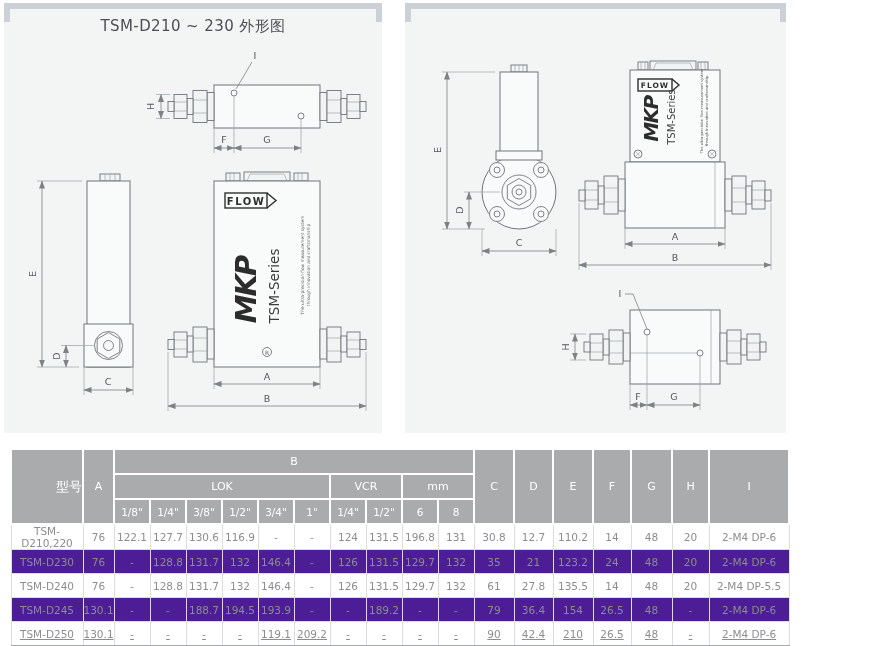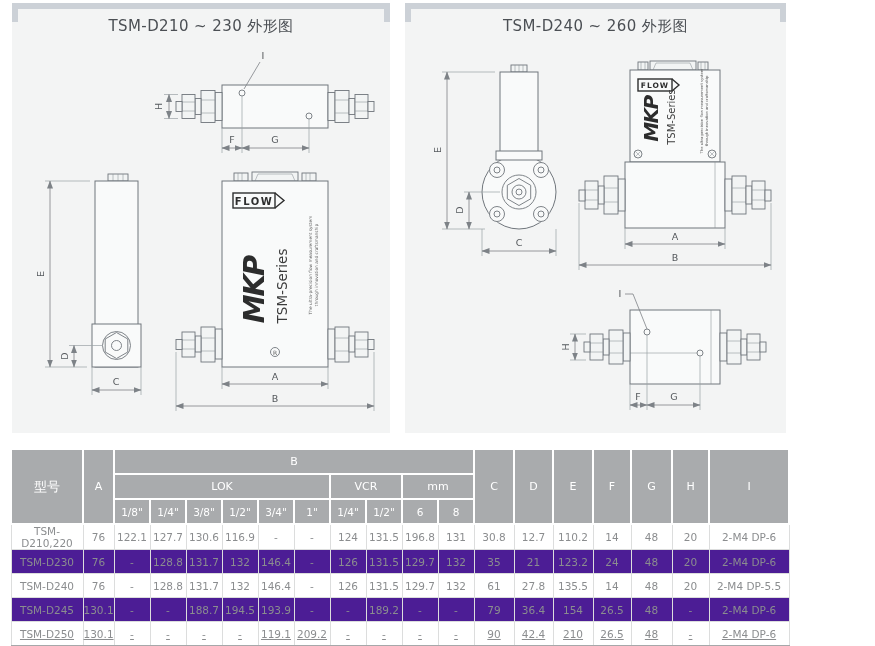--- a/index.html
+++ b/index.html
@@ -1,21 +1,21 @@
 <!DOCTYPE html>
 <html><head>
 <meta charset="utf-8">
 <style>
   * { margin:0; padding:0; box-sizing:border-box; }
   body {
     width:875px; height:646px; background:#ffffff; position:relative;
     font-family:"DejaVu Sans","Liberation Sans",sans-serif; overflow:hidden;
   }
   .panel { position:absolute; top:3px; height:430px; background:#f3f4f4; }
-  .panel-left  { left:12px;  width:378px; }
+  .panel-left  { left:4px;  width:378px; }
   .panel-right { left:405px; width:381px; }
   .panel-bar { position:absolute; top:0; left:0; right:0; height:6px; background:#ccd1d7; }
   .corner-tab { position:absolute; top:0; width:6px; height:19px; background:#ccd1d7; }
   .corner-tab.l { left:0; } .corner-tab.r { right:0; }
   .panel-title {
     position:absolute; top:14px; left:0; right:0; text-align:center;
     font-size:15px; color:#4b4f54; letter-spacing:0.4px;
   }
   .panel svg { position:absolute; top:0; left:0; }
 
@@ -37,21 +37,21 @@
   .tag-t { font-size:4.3px; fill:#5a5a5a; }
   .tag-t.sm { font-size:3.7px; }
 
   
   .table-wrap { position:absolute; left:10px; top:448px; width:779px; }
   table { width:779px; border-collapse:collapse; table-layout:fixed; }
   thead th {
     background:#a9abad; color:#ffffff; font-weight:normal;
     border:2px solid #ffffff; font-size:11px; height:25px; padding:0;
   }
-  thead th.th-model { font-size:13px; }
+  thead th.th-model { font-size:13px;text-align:right; }
   thead th.th-size { font-size:10.5px; }
   tbody td {
     border:1px solid #dcdddd; color:#8b8d8f; font-size:10.5px;
     text-align:center; height:24px; background:#ffffff; padding:0;
   }
   tbody tr.alt td { background:#4c1d95; }
   tbody tr:last-child td { border-bottom:1.5px solid #a6a8aa;text-decoration:underline; }
 </style>
 </head>
 <body>
@@ -221,21 +221,20 @@
         <text class="dimt" x="263" y="399" text-anchor="middle">B</text>
       </g>
     </g>
   </svg>
 </div>
 
 <div class="panel panel-right">
   <div class="panel-bar"></div>
   <div class="corner-tab l"></div>
   <div class="corner-tab r"></div>
-  <div class="panel-title">TSM-D240 ~ 260 外形图</div>
 
   <svg width="381" height="430" viewBox="0 0 381 430">
     <defs>
       <marker id="arwR" viewBox="0 0 8 6" markerWidth="8" markerHeight="6" refX="7.5" refY="3" orient="auto-start-reverse" markerUnits="userSpaceOnUse">
         <path d="M0,0 L8,3 L0,6 Z" fill="#7d8287"></path>
       </marker>
     </defs>
 
     <g>
       <g>

